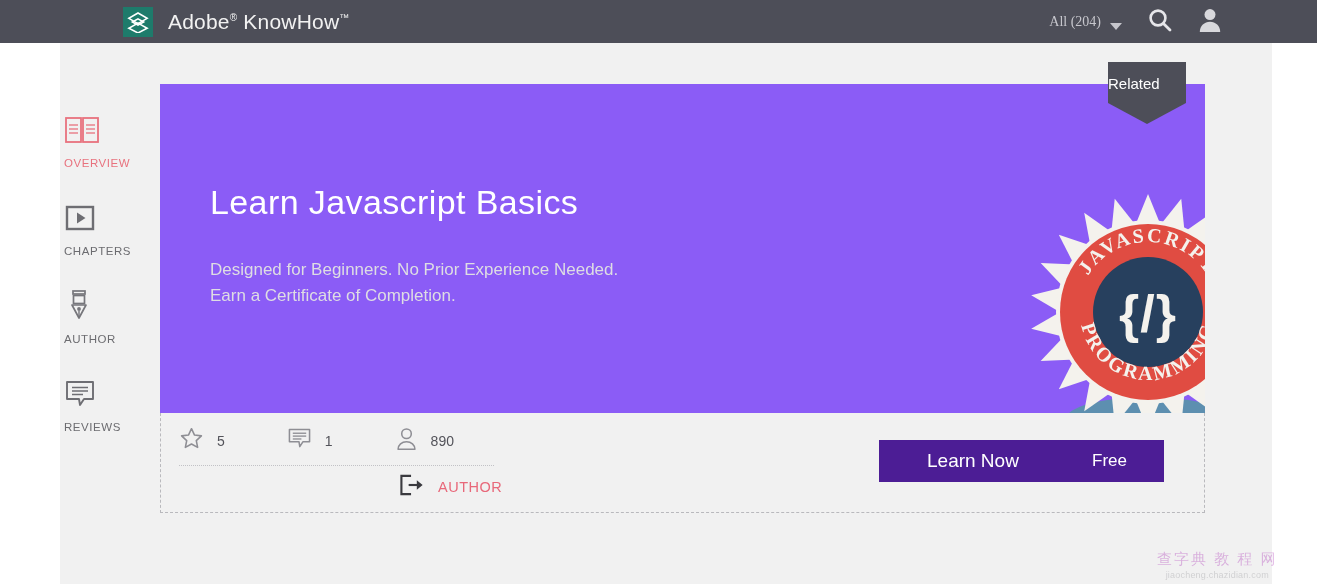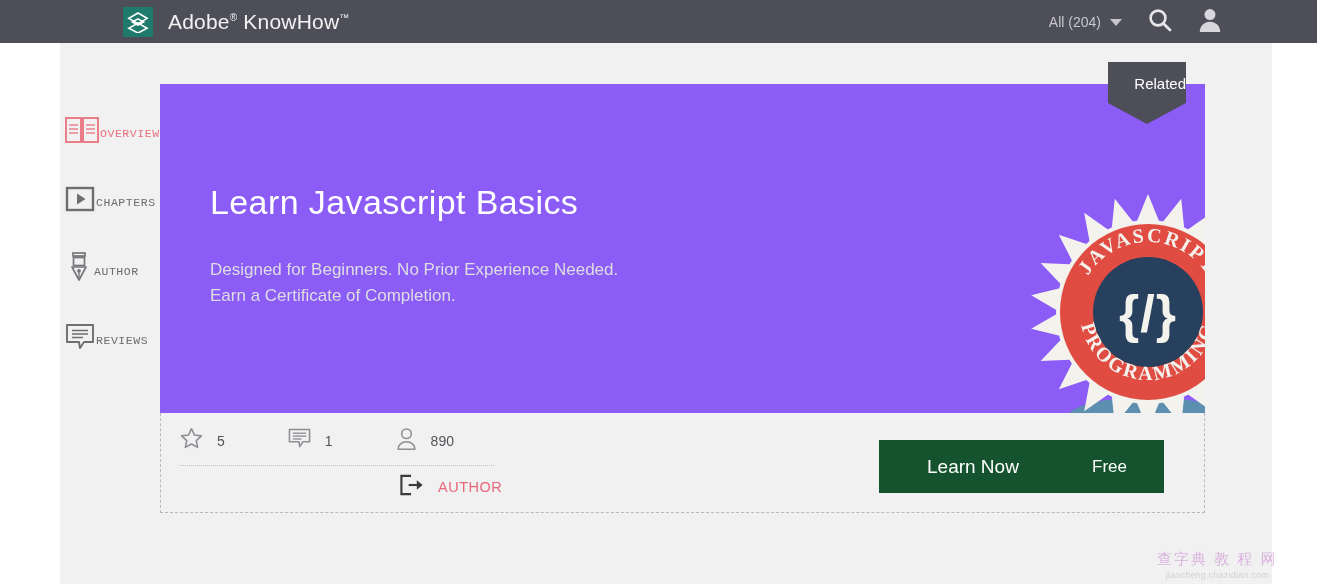--- a/index.html
+++ b/index.html
@@ -52,24 +52,25 @@
     vertical-align: super;
   }
   .topbar-right {
     margin-left: auto;
     display: flex;
     align-items: center;
     margin-right: 95px;
   }
   .filter-sel {
     display: flex;
-    align-items: center;
+    align-items: flex-end;
     color: #c6c6cc;
     font-size: 14px;
     cursor: pointer;
+    font-family: Liberation Serif, serif;
   }
   .caret {
     width: 0; height: 0;
     border-left: 6px solid transparent;
     border-right: 6px solid transparent;
     border-top: 7px solid #c6c6cc;
     margin-left: 9px;
     margin-top: 2px;
   }
   .icon-btn {
@@ -90,26 +91,25 @@
 
   
   .rail {
     position: absolute;
     left: 64px;
     top: 110px;
     width: 92px;
   }
   .rail-item {
     display: flex;
-    flex-direction: row;
-    align-items: center;
+    flex-direction: column;
+    align-items: flex-start;
     margin-bottom: 29px;
     cursor: pointer;
     user-select: none;
-    font-family: Liberation Mono, monospace;
   }
   .rail-icon {
     height: 40px;
     display: flex;
     align-items: center;
     justify-content: center;
   }
   .rail-label {
     margin-top: 7px;
     font-size: 11.5px;
@@ -163,21 +163,21 @@
   .related {
     position: absolute;
     left: 1108px;
     top: 62px;
     width: 78px;
     height: 62px;
     background: #4d4e58;
     color: #ffffff;
     font-size: 15px;
     font-weight: 300;
-    text-align: right;
+    text-align: left;
     line-height: 44px;
     clip-path: polygon(0 0, 100% 0, 100% 66%, 50% 100%, 0 66%);
     cursor: pointer;
   }
 
   
   .card {
     position: absolute;
     left: 160px;
     top: 413px;
@@ -224,22 +224,22 @@
     margin-left: 12px;
     font-size: 14.5px;
     color: #e8687a;
     letter-spacing: .5px;
   }
   .learn-btn {
     position: absolute;
     left: 718px;
     top: 27px;
     width: 285px;
-    height: 53px;
-    background: #14532d;
+    height: 42px;
+    background: #4c1d95;
     display: flex;
     align-items: center;
     cursor: pointer;
   }
   .learn-main {
     margin-left: 48px;
     color: #ffffff;
     font-size: 19px;
     font-weight: 300;
   }

